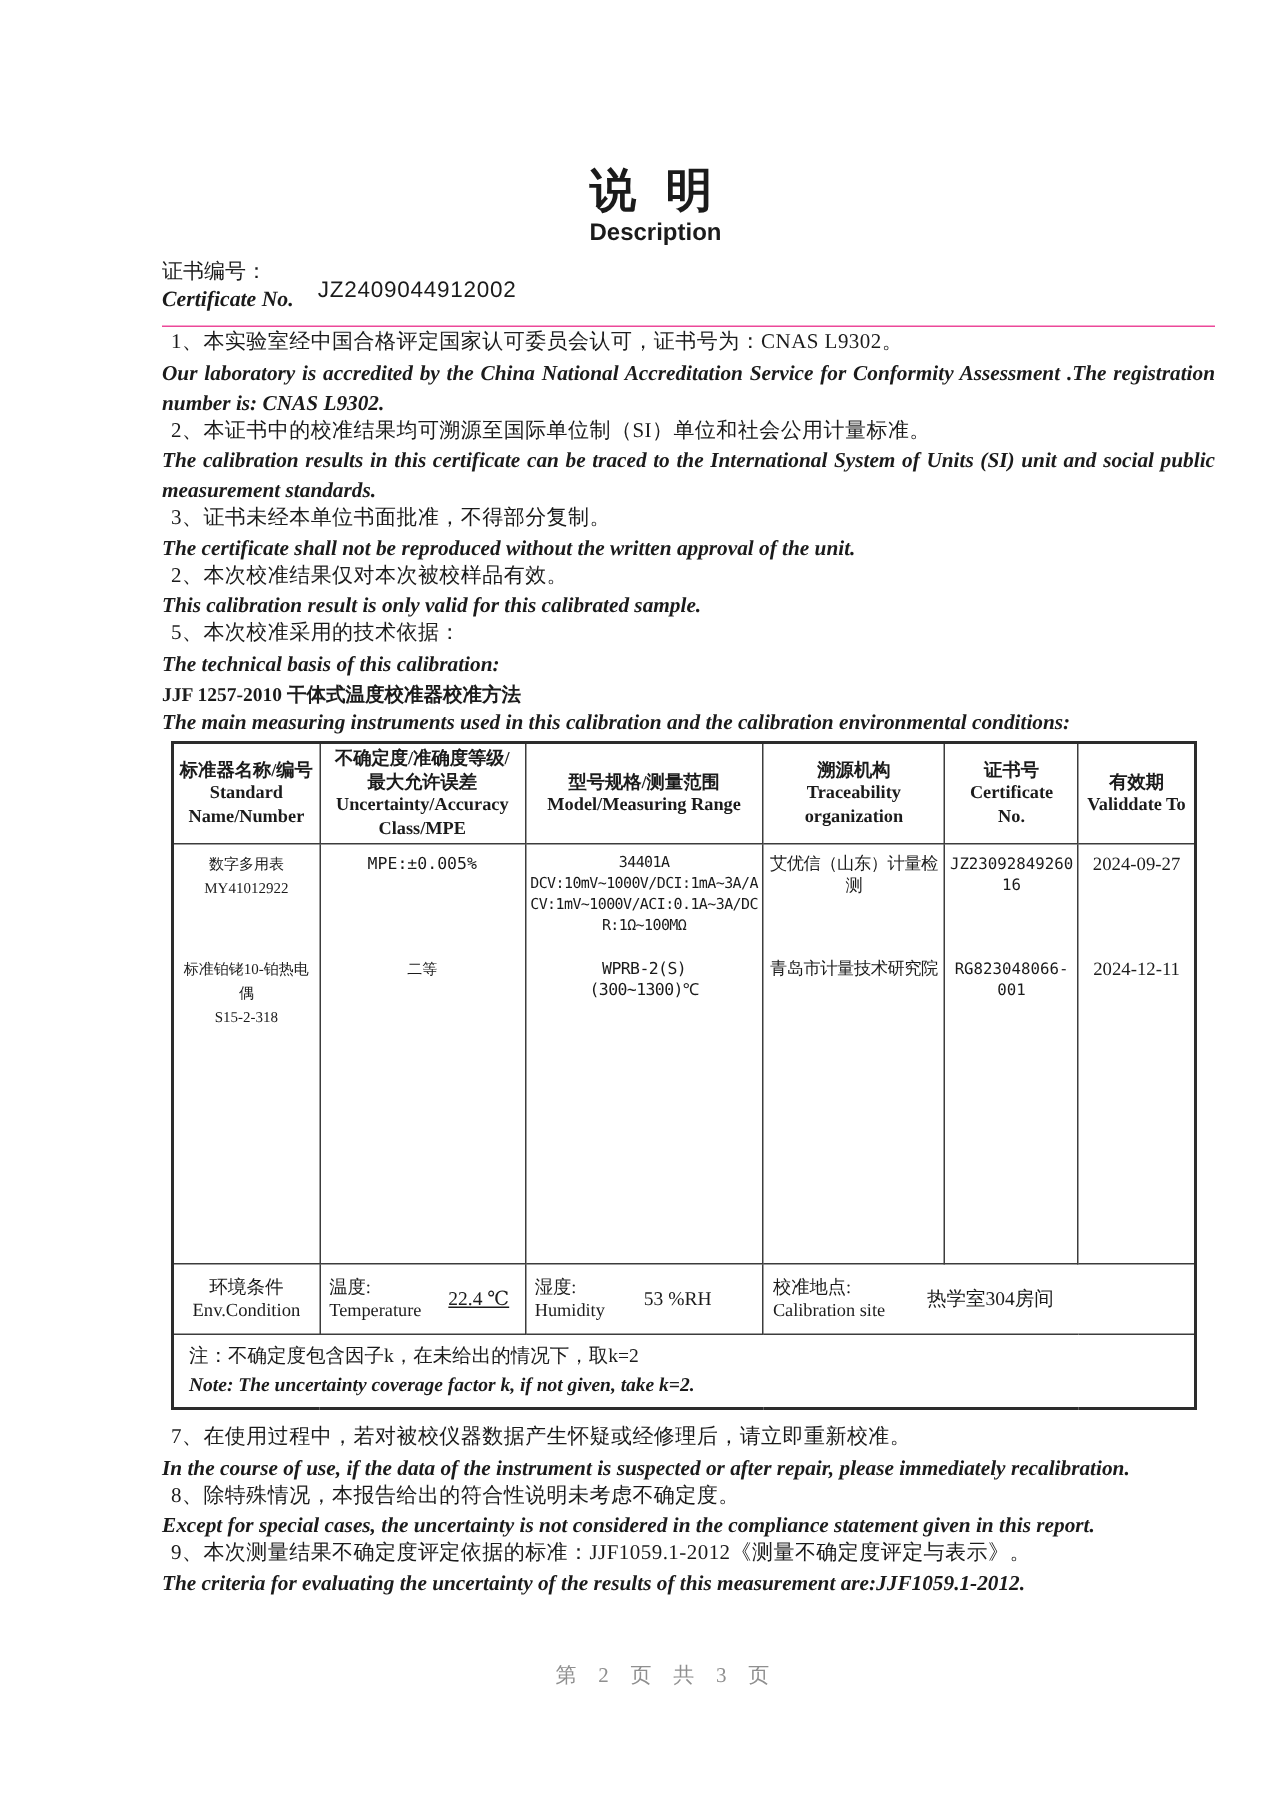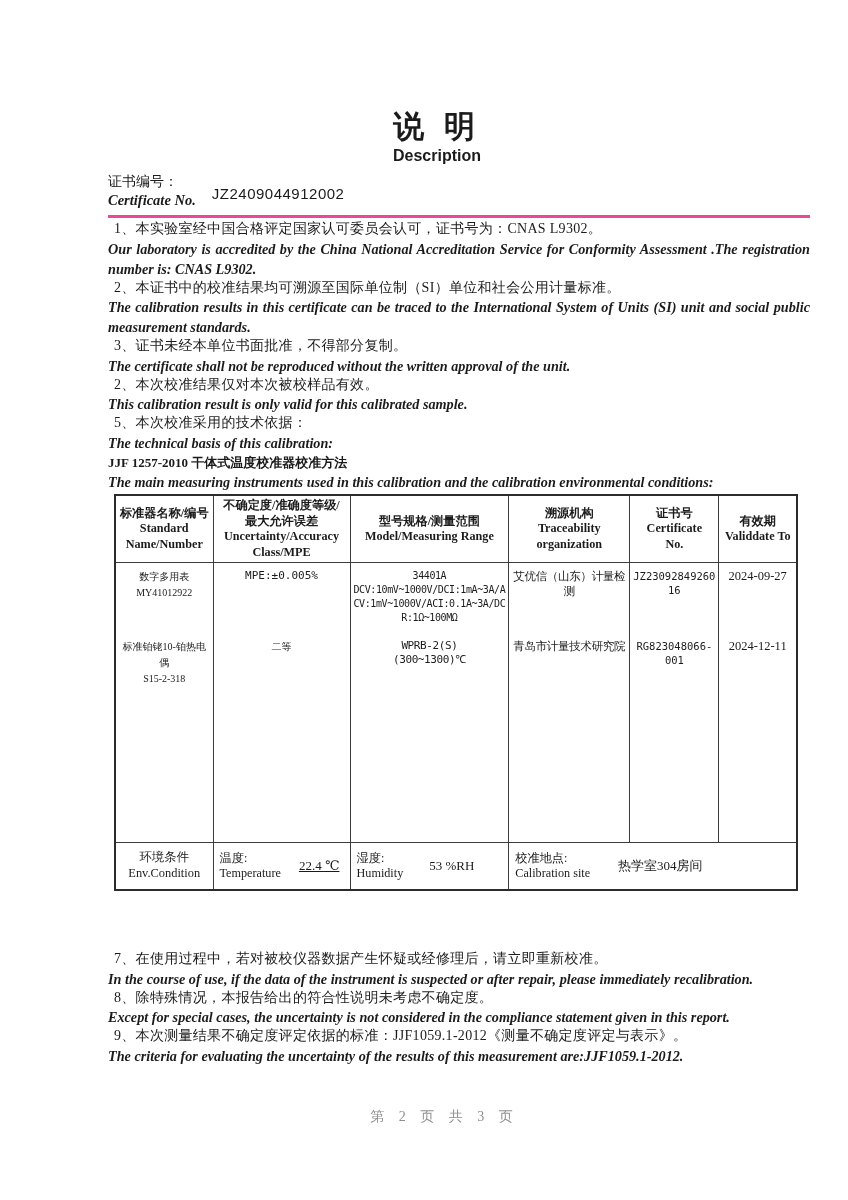--- a/index.html
+++ b/index.html
@@ -14,21 +14,21 @@
     font-family: "Liberation Serif", "DejaVu Serif", serif;
   }
   
   .title-block { position: absolute; left: 13px; top: 110px; width: 848px; text-align: center; }
   .title-cn { font-size: 31px; font-weight: bold; letter-spacing: 6px; line-height: 34px; }
   .title-en { font-size: 16px; font-weight: bold; font-family: "Liberation Sans", "DejaVu Sans", sans-serif; margin-top: 3px; }
   
   .cert-block {
     position: absolute; left: 108px; top: 173px; width: 702px;
     display: flex; align-items: flex-start;
-    border-bottom: 3px solid #ec4899; padding-bottom: 6px; height: 45px;
+    border-bottom: 1px solid #ec4899; padding-bottom: 6px; height: 45px;
   }
   .cert-label-cn { font-size: 14px; line-height: 18px; }
   .cert-label-en { font-size: 14.5px; line-height: 19px; font-weight: bold; font-style: italic; }
   .cert-number { margin-left: 16px; padding-top: 12px; font-size: 15px; font-family: "Liberation Sans", "DejaVu Sans", sans-serif; letter-spacing: 0.5px; }
   
   .notes-top { position: absolute; left: 108px; top: 220px; width: 702px; }
   .notes-bottom { position: absolute; left: 108px; top: 950px; width: 706px; }
   p.cn { margin: 0; padding-left: 6px; font-size: 14px; line-height: 18.5px; letter-spacing: 0.3px; }
   p.en { margin: 0; font-size: 14.2px; line-height: 20px; font-weight: bold; font-style: italic; text-align: justify; }
   p.extra { margin: 0; font-size: 13px; line-height: 19px; font-weight: bold; font-family: Liberation Serif, serif; }
@@ -180,20 +180,26 @@
         </div>
       </td>
       <td colspan="3">
         <div class="ecell">
           <span class="elabel ml">校准地点:
 Calibration site</span>
           <span class="evalue ev-site">热学室304房间</span>
         </div>
       </td>
     </tr>
+    <tr class="nrow">
+      <td colspan="6">
+        <p class="tnote-cn">注：不确定度包含因子k，在未给出的情况下，取k=2</p>
+        <p class="tnote-en">Note: The uncertainty coverage factor k, if not given, take k=2.</p>
+      </td>
+    </tr>
   </tbody>
     </table>
 
   <div class="notes-bottom">
     <p class="cn">7、在使用过程中，若对被校仪器数据产生怀疑或经修理后，请立即重新校准。</p>
     <p class="en">In the course of use, if the data of the instrument is suspected or after repair, please immediately recalibration.</p>
     <p class="cn">8、除特殊情况，本报告给出的符合性说明未考虑不确定度。</p>
     <p class="en">Except for special cases, the uncertainty is not considered in the compliance statement given in this report.</p>
     <p class="cn">9、本次测量结果不确定度评定依据的标准：JJF1059.1-2012《测量不确定度评定与表示》。</p>
     <p class="en">The criteria for evaluating the uncertainty of the results of this measurement are:JJF1059.1-2012.</p>

